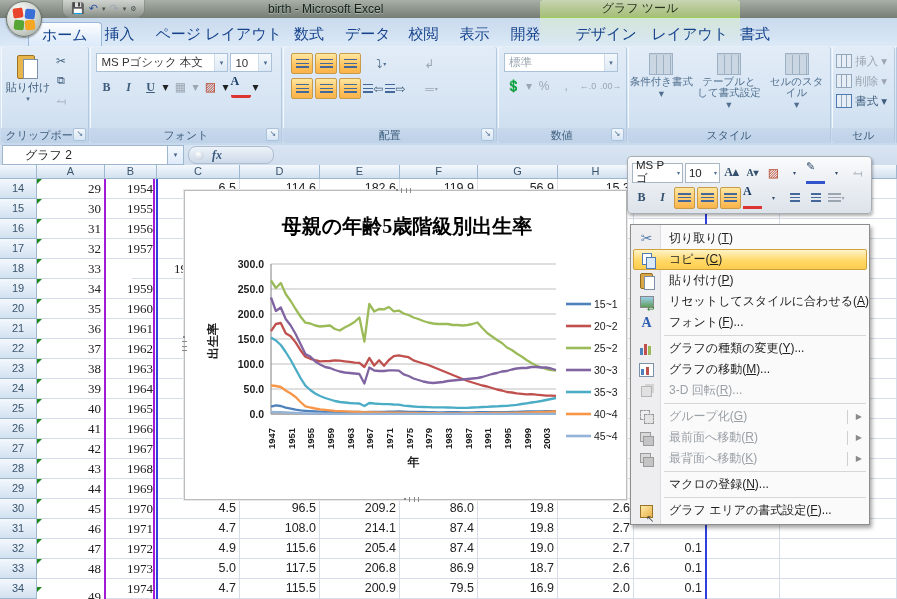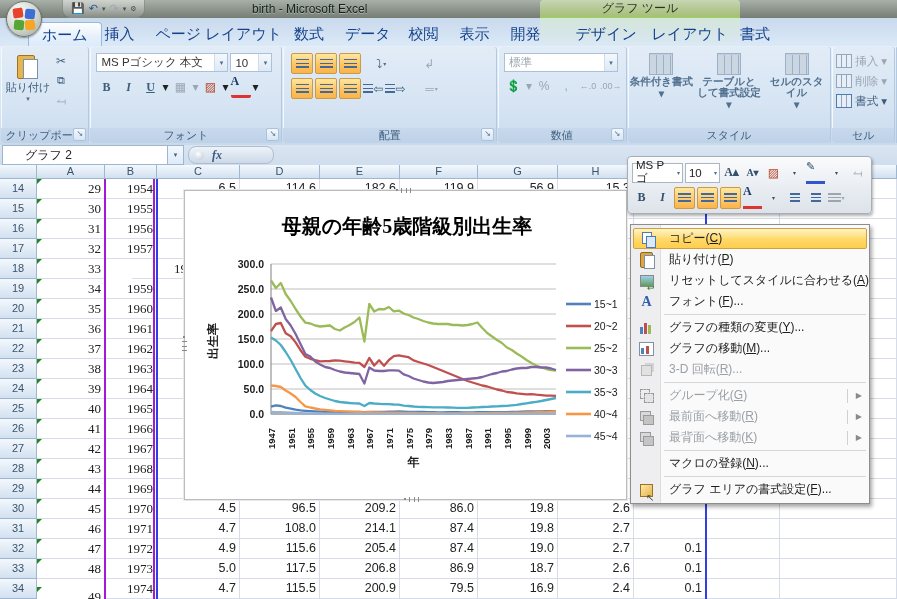--- a/index.html
+++ b/index.html
@@ -7,21 +7,21 @@
          font-family:"Liberation Sans",sans-serif;font-size:12px;color:#222;}
   
   #titlebar{position:absolute;left:0;top:0;width:897px;height:18px;
     background:linear-gradient(#a9b0a8,#8b938a 55%,#767d74);border-bottom:1px solid #5f665d;}
   #qat{position:absolute;left:62px;top:0px;height:17px;display:flex;align-items:center;gap:4px;
     padding:0 8px;background:linear-gradient(rgba(255,255,255,.45),rgba(255,255,255,.12));
     border-radius:0 0 8px 8px;border:1px solid rgba(90,100,90,.5);border-top:none;}
   .qbtn{font-size:11px;line-height:11px;color:#2b4fa0;}
   .qbtn.gray{color:#9aa09a;}
   .qcaret{font-size:7px;color:#44504a;}
-  #win-title{position:absolute;left:252px;top:2px;font-size:12px;color:#13201a;
+  #win-title{position:absolute;left:268px;top:2px;font-size:12px;color:#13201a;
     text-shadow:0 1px 0 rgba(255,255,255,.35);}
   #ctx-tool{position:absolute;left:540px;top:0;width:200px;height:17px;text-align:center;
     font-size:12px;color:#2a331f;background:linear-gradient(rgba(225,245,190,.55),rgba(190,225,120,.65));
     border-bottom:2px solid #9ed05c;border-radius:3px 3px 0 0;}
   
   #orb{position:absolute;left:6px;top:1px;width:34px;height:34px;border-radius:50%;z-index:30;
     background:radial-gradient(circle at 35% 30%,#fdfdfd,#cfd4cf 55%,#9aa29a);
     border:1px solid #6f766d;box-shadow:0 1px 2px rgba(0,0,0,.4);}
   #orb .q{position:absolute;width:10px;height:10px;border-radius:2px;}
   #orb .q1{left:6px;top:6px;background:#e8442c;transform:rotate(-8deg);}
@@ -71,21 +71,21 @@
     border:1px solid #9a7426;border-radius:2px;}
   .clipicon .page{position:absolute;left:6px;top:5px;width:13px;height:18px;background:#fff;
     border:1px solid #7d91a8;}
   .sq9{display:inline-block;width:22px;height:20px;
     background:
       linear-gradient(#b9c6d4,#b9c6d4) 0 0/22px 1px no-repeat,
       repeating-linear-gradient(to right,#c6d2de 0 6px,#8fa3b8 6px 7px),
       repeating-linear-gradient(to bottom,rgba(255,255,255,.65) 0 5px,#8fa3b8 5px 6px);
     border:1px solid #8fa3b8;opacity:.8;}
   .stylebtn{width:64px;display:flex;flex-direction:column;align-items:center;gap:1px;
-    font-size:10.5px;color:#51708f;line-height:11px;text-align:center;padding-top:4px;font-weight:bold;}
+    font-size:10.5px;color:#51708f;line-height:11px;text-align:center;padding-top:4px;}
   .cellrow{display:flex;align-items:center;gap:3px;height:18px;font-size:11.5px;color:#3e5d7c;}
   .cellico{width:14px;height:12px;border:1px solid #93a7bc;
     background:repeating-linear-gradient(to right,#e8eef5 0 4px,#93a7bc 4px 5px);}
   
   #fbar{position:absolute;left:0;top:145px;width:897px;height:20px;
     background:linear-gradient(#d9e5f2,#cfdded);border-bottom:1px solid #9eb6ce;display:flex;align-items:center;}
   #namebox{width:142px;height:18px;background:#fff;border:1px solid #9eb6ce;margin-left:2px;
     display:flex;align-items:center;padding-left:22px;font-size:12px;}
   #namebox-car{width:15px;height:18px;border:1px solid #9eb6ce;border-left:none;background:linear-gradient(#f3f8fd,#dfeafa);
     font-size:7px;color:#44618a;display:flex;align-items:center;justify-content:center;}
@@ -622,21 +622,21 @@
       <div class="cell" style="left: 706px; top: 394px; width: 74px; height: 20px;"></div>
       <div class="cell" style="left: 780px; top: 394px; width: 117px; height: 20px;"></div>
       <div class="rh" style="left: 0px; top: 414px; width: 37px; height: 20px; line-height: 19px;">34</div>
       <div class="cell serif tri" style="left: 37px; top: 414px; width: 68px; height: 20px; margin-top: 8px;">49</div>
       <div class="cell serif" style="left: 105px; top: 414px; width: 52px; height: 20px;">1974</div>
       <div class="cell" style="left: 157px; top: 414px; width: 83px; height: 20px;">4.7</div>
       <div class="cell" style="left: 240px; top: 414px; width: 80px; height: 20px;">115.5</div>
       <div class="cell" style="left: 320px; top: 414px; width: 80px; height: 20px;">200.9</div>
       <div class="cell" style="left: 400px; top: 414px; width: 78px; height: 20px;">79.5</div>
       <div class="cell" style="left: 478px; top: 414px; width: 80px; height: 20px;">16.9</div>
-      <div class="cell" style="left: 558px; top: 414px; width: 76px; height: 20px;">2.4</div>
+      <div class="cell" style="left: 558px; top: 414px; width: 76px; height: 20px;">2.0</div>
       <div class="cell" style="left: 634px; top: 414px; width: 72px; height: 20px;">0.1</div>
       <div class="cell" style="left: 706px; top: 414px; width: 74px; height: 20px;"></div>
       <div class="cell" style="left: 780px; top: 414px; width: 117px; height: 20px;"></div>
     </div>
 
   <div class="vline" style="left:104px;top:14px;height:420px;background:#a11ad6;top:179px;"></div>
   <div class="vline" style="left:153px;top:179px;height:420px;background:#a11ad6;"></div>
   <div class="vline" style="left:156px;top:179px;height:420px;background:#2f3fe0;"></div>
   <div class="vline" style="left:705px;top:179px;height:420px;background:#2f3fe0;"></div>
 
@@ -742,20 +742,24 @@
           <span class="ln" style="width:10px"></span>
         </span>
       <span class="mbtn gray">
           <span class="ln g"></span>
           <span style="font-size:6px">▾</span>
         </span>
     </div>
   </div>
 
   <div id="cmenu">
+      <div class="mitem">
+        <span class="mico ic ic-cut"></span>
+        <span>切り取り(<u>T</u>)</span>
+      </div>
       <div class="mitem hl">
         <span class="mico ic ic-copy">
           <i></i>
           <i></i>
         </span>
         <span>コピー(<u>C</u>)</span>
       </div>
       <div class="mitem">
         <span class="mico ic ic-paste">
           <i></i>

